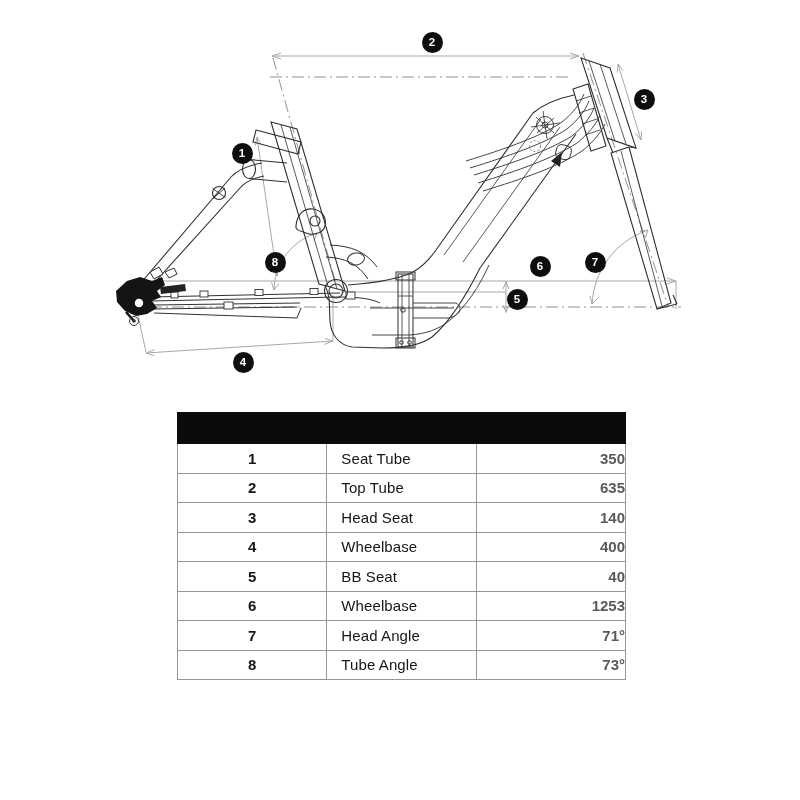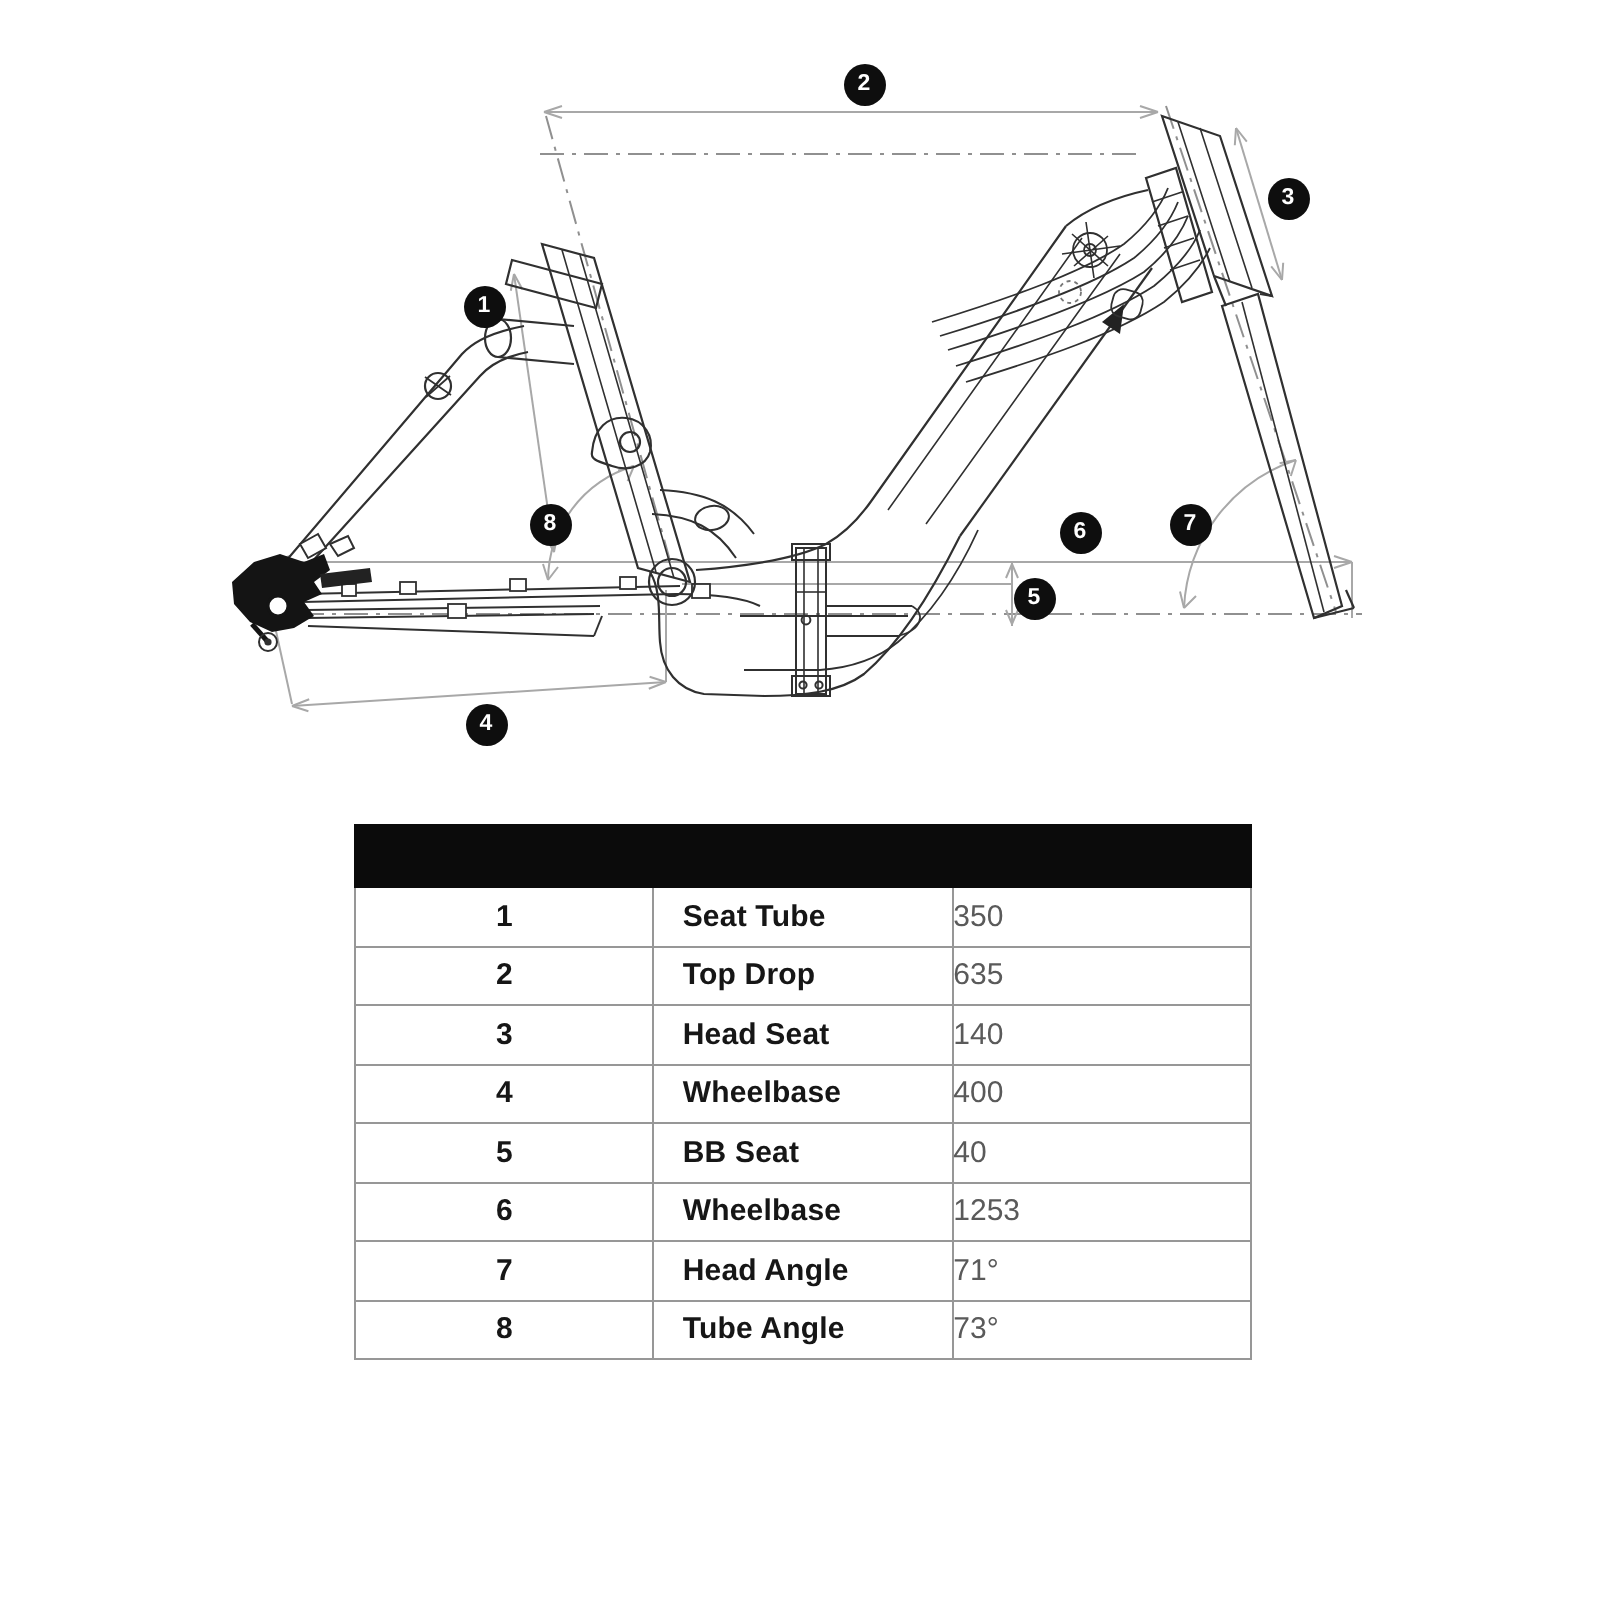--- a/index.html
+++ b/index.html
@@ -18,22 +18,22 @@
     border-collapse:collapse;table-layout:fixed;
   }
   .geo-table th{
     background:#0b0b0b;border:1.4px solid #0b0b0b;height:30px;padding:0;
   }
   .geo-table td{
     border:1.4px solid #979797;height:28.5px;padding:0 0 0 0;
     font-size:15px;color:#161616;background:#fff;
   }
   .geo-table .c-num{width:38px;text-align:center;font-weight:700;}
-  .geo-table .c-name{width:134px;text-align:left;padding-left:14px;font-weight:700;letter-spacing:0.1px;}
-  .geo-table .c-val{text-align:left;font-weight:400;color:#5a5a5a;}
+  .geo-table .c-name{width:134px;text-align:left;padding-left:14px;font-weight:400;letter-spacing:0.1px;}
+  .geo-table .c-val{text-align:right;font-weight:700;color:#5a5a5a;}
 </style>
 </head>
 <body>
 
 <div class="stage">
 
   <svg class="diagram-svg" width="800" height="800" viewBox="0 0 800 800">
 
     <g stroke="#909090" stroke-width="1" fill="none" stroke-dasharray="12 4 2 4">
       <path d="M270,77 H568"></path>
@@ -205,21 +205,21 @@
         </tr>
     </thead>
     <tbody>
       <tr>
         <td class="c-num">1</td>
         <td class="c-name">Seat Tube</td>
         <td class="c-val">350</td>
       </tr>
       <tr>
         <td class="c-num">2</td>
-        <td class="c-name">Top Drop</td>
+        <td class="c-name">Top Tube</td>
         <td class="c-val">635</td>
       </tr>
       <tr>
         <td class="c-num">3</td>
         <td class="c-name">Head Seat</td>
         <td class="c-val">140</td>
       </tr>
       <tr>
         <td class="c-num">4</td>
         <td class="c-name">Wheelbase</td>

